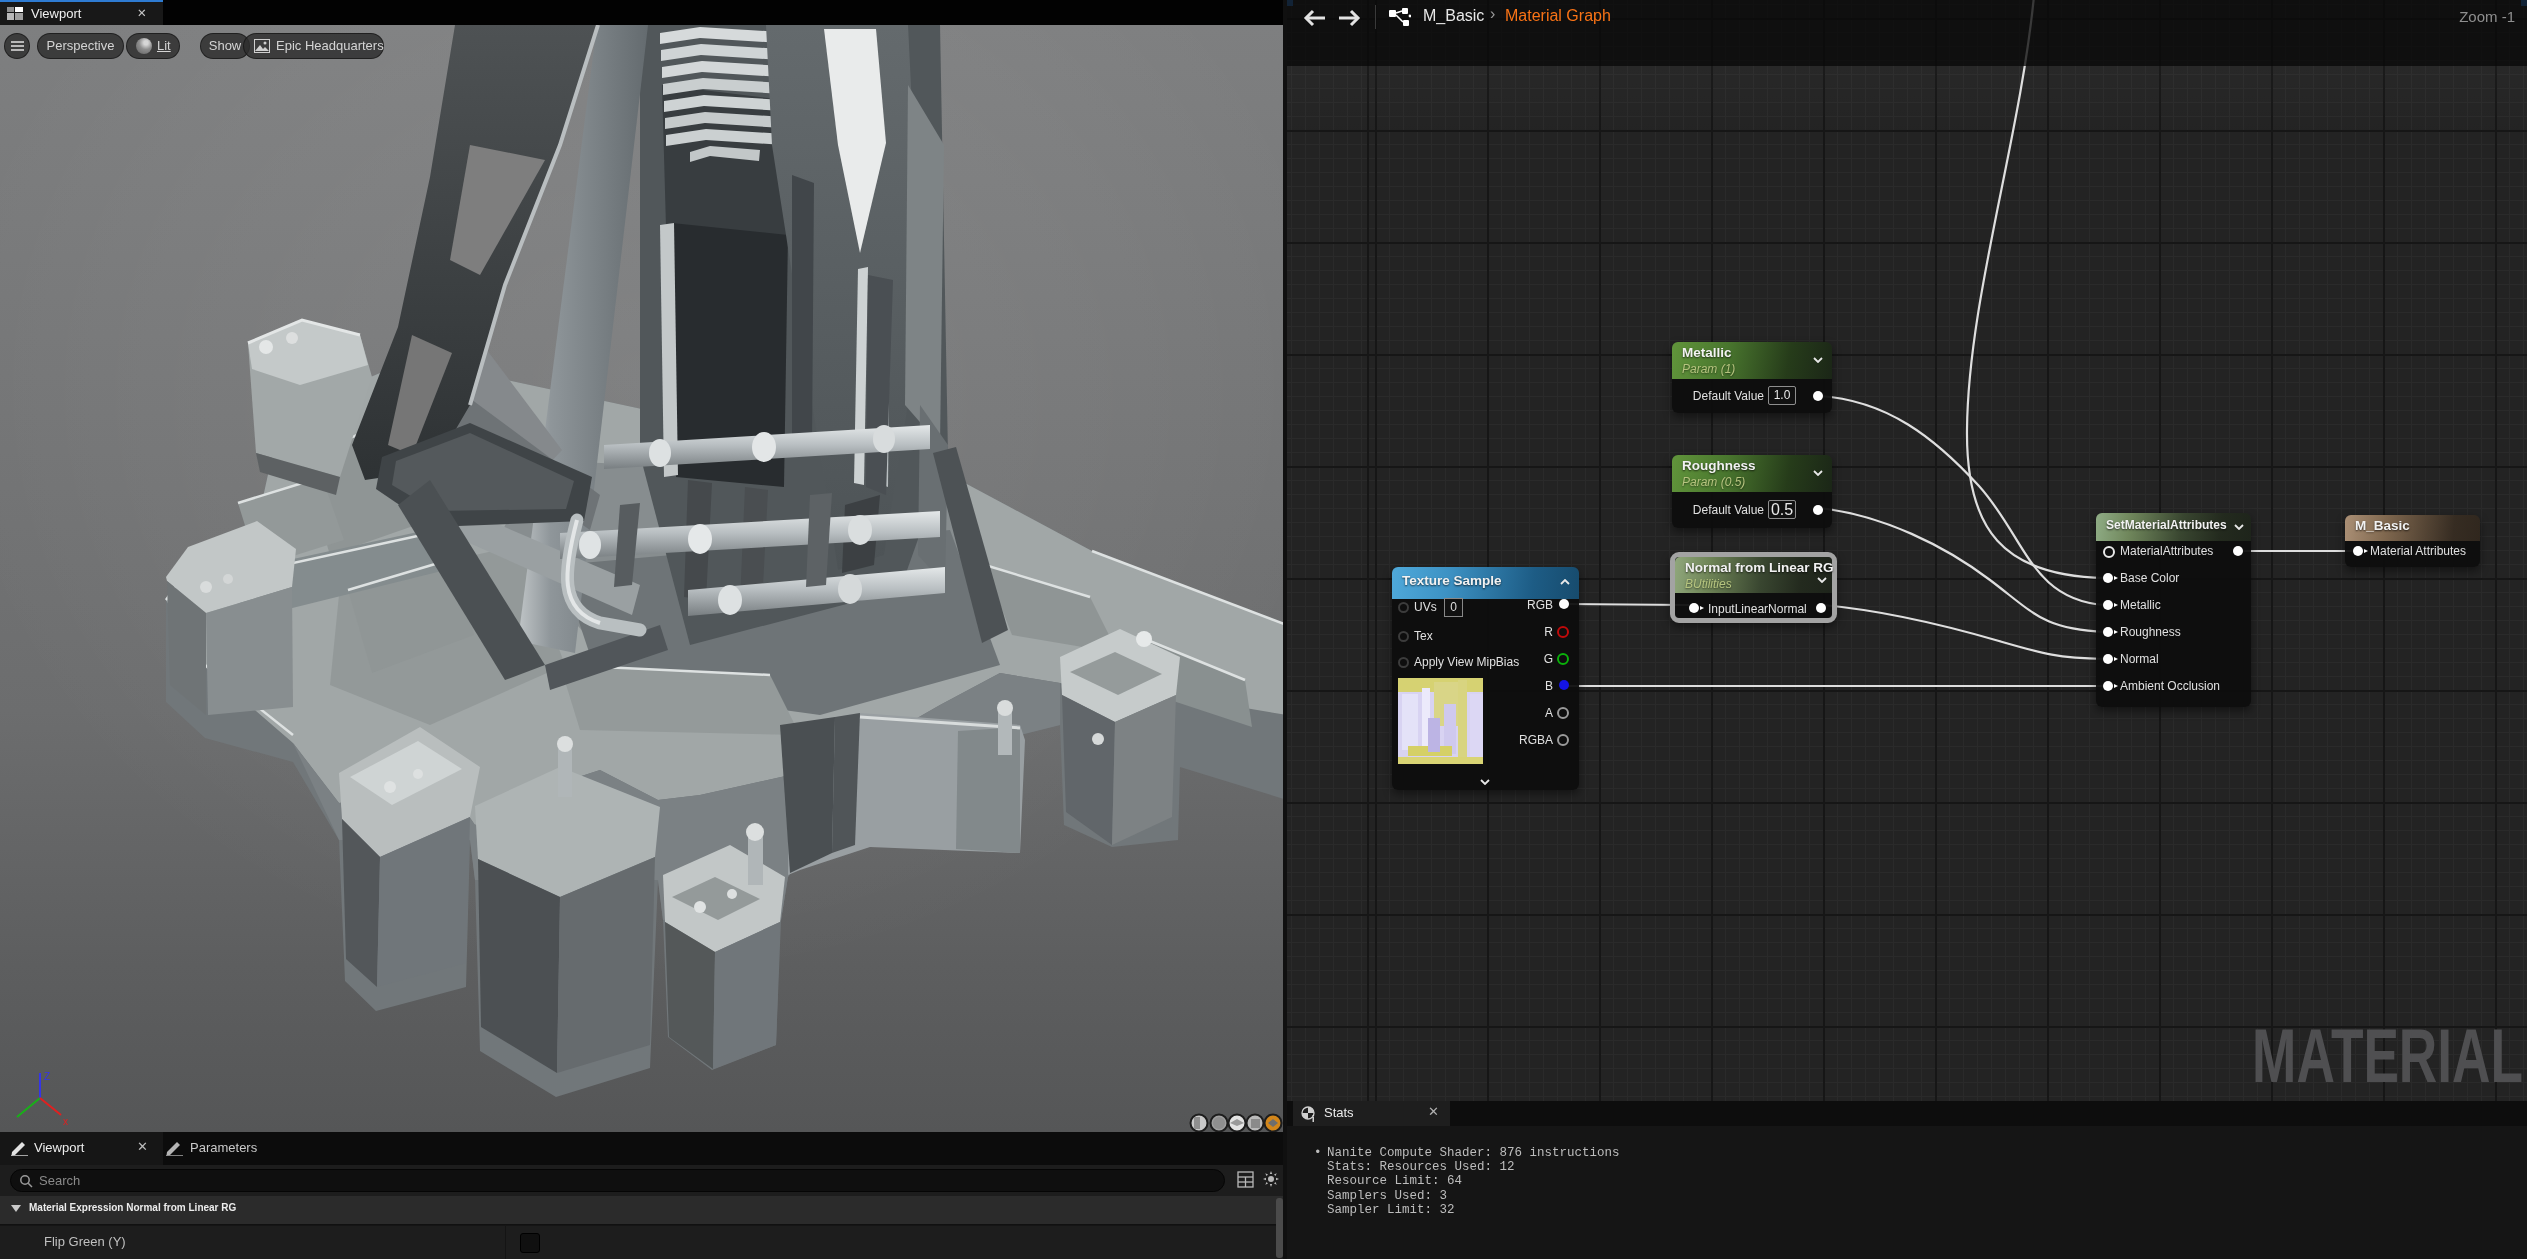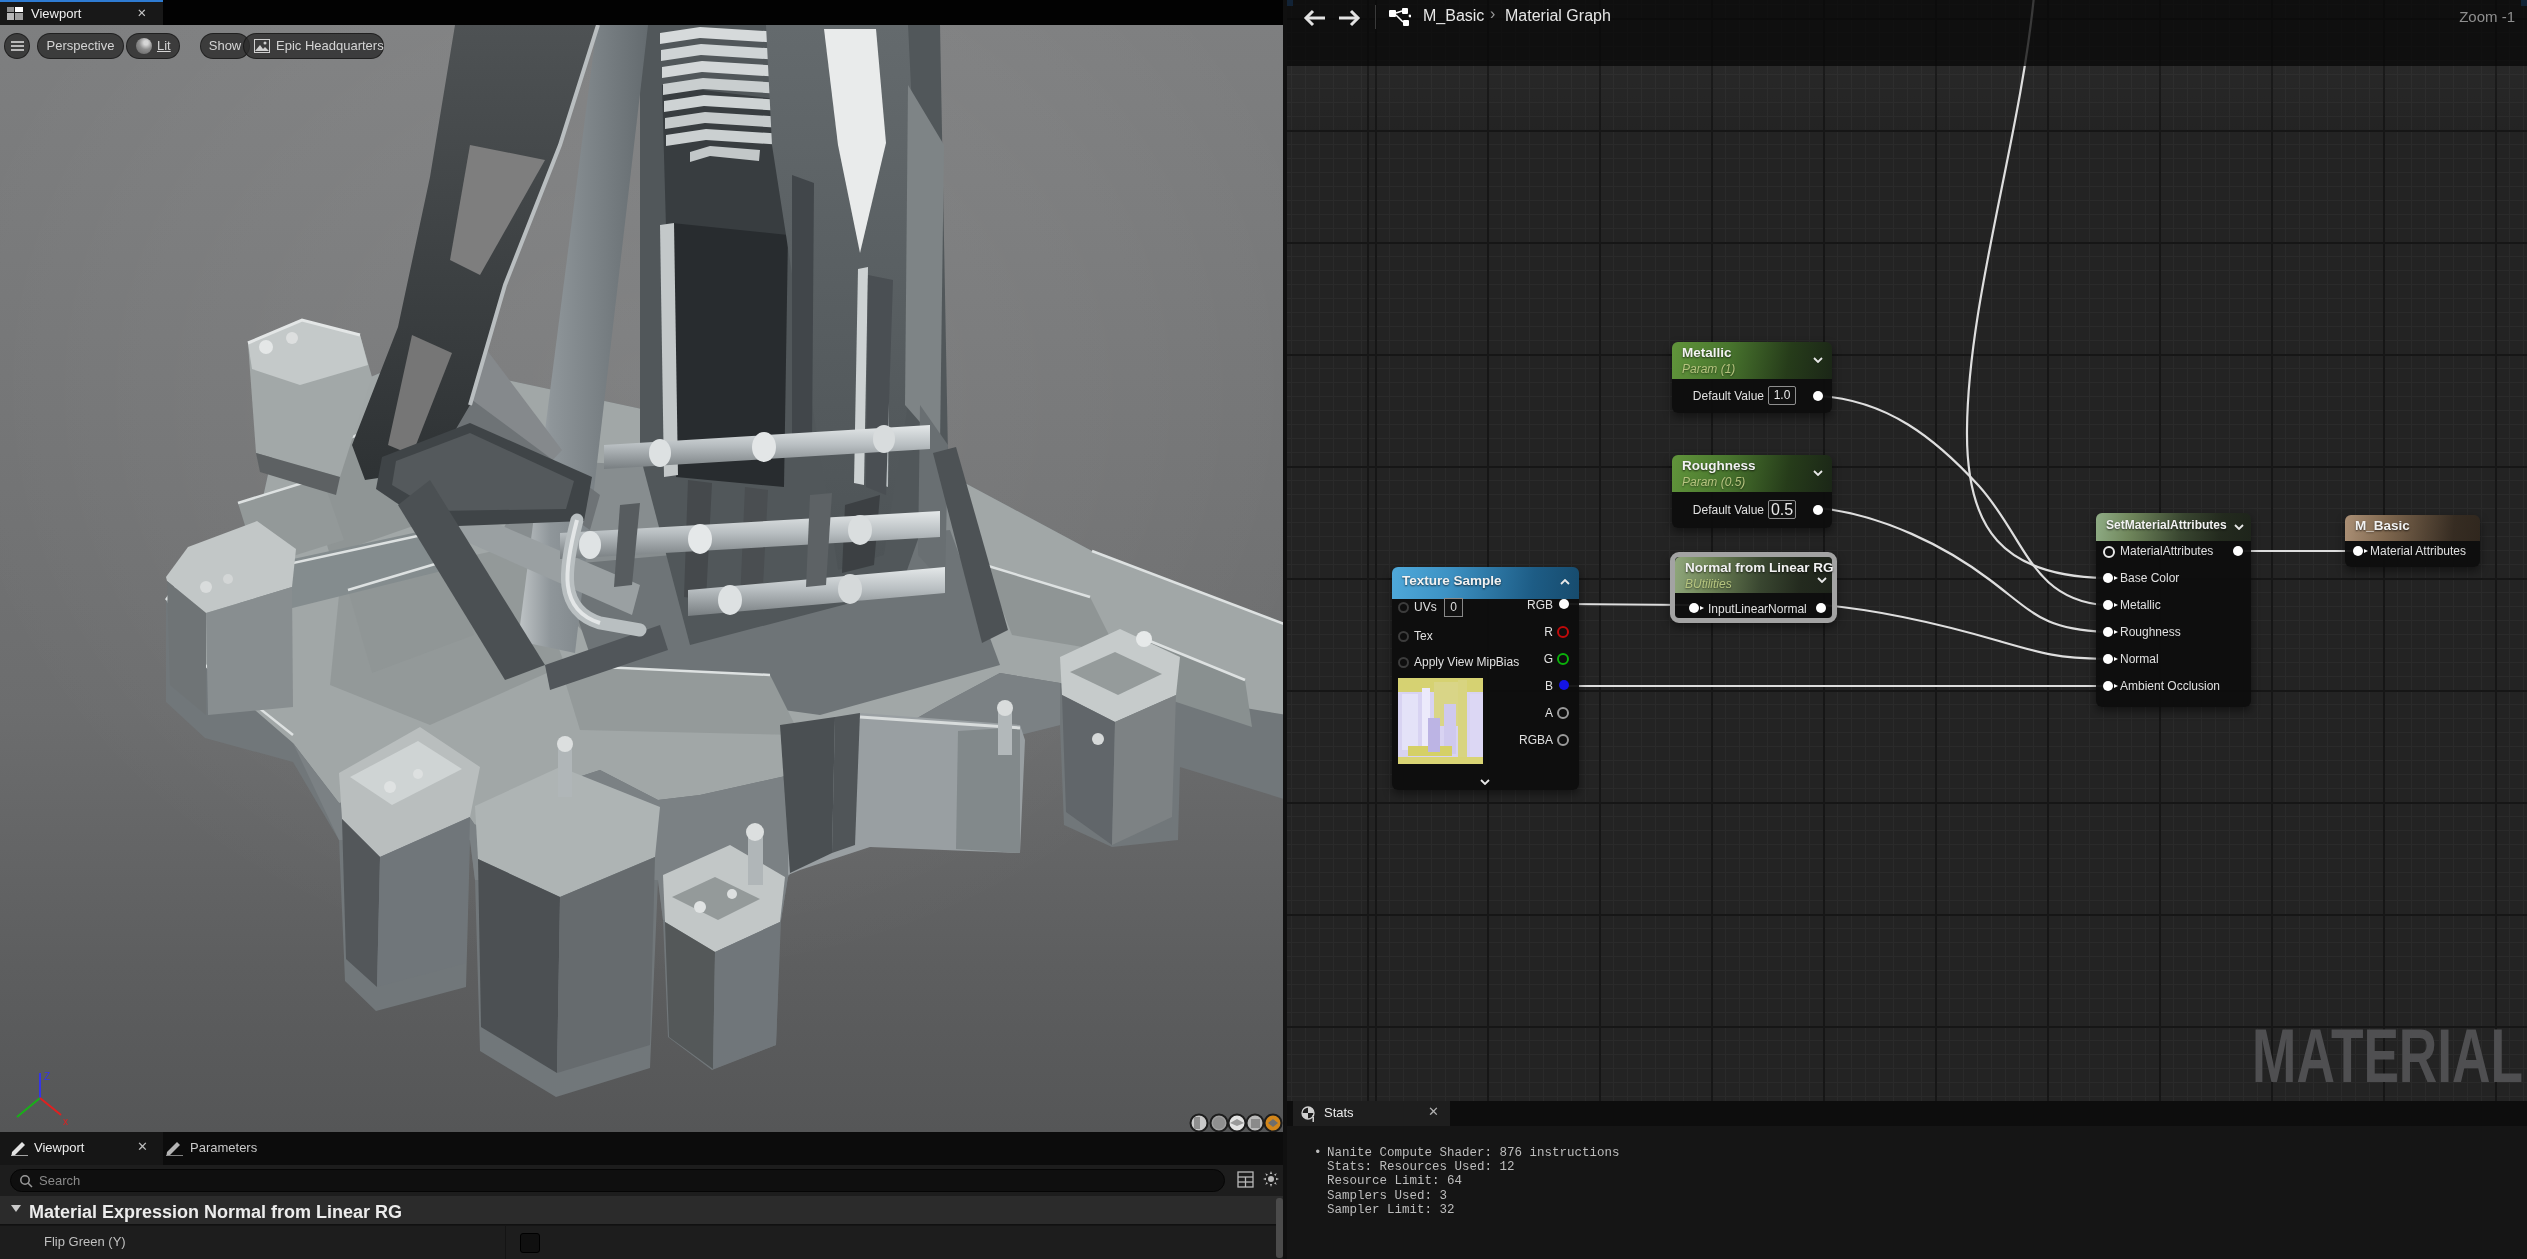--- a/index.html
+++ b/index.html
@@ -345,21 +345,21 @@
               <path d="M17 9 L14 7.8 L14 10.2 Z"></path>
               <path d="M3.3 3.3 L6 4.5 L4.5 6 Z"></path>
               <path d="M14.7 14.7 L12 13.5 L13.5 12 Z"></path>
               <path d="M14.7 3.3 L13.5 6 L12 4.5 Z"></path>
               <path d="M3.3 14.7 L4.5 12 L6 13.5 Z"></path>
             </g>
           </svg>
       </div>
       <div id="dsection" class="abs">
         <span class="abs" style="left:11px;top:9px;width:0;height:0;border-left:5px solid transparent;border-right:5px solid transparent;border-top:7px solid #c9c9c9;"></span>
-        <span class="abs" style="left:29px;top:6px;font-size:18px;font-weight:bold;color:#ececec;">Material Expression Normal from Linear RG</span>
+        <span class="abs" style="left:29px;top:6px;font-size:10px;font-weight:bold;color:#ececec;">Material Expression Normal from Linear RG</span>
       </div>
       <div id="drow" class="abs">
         <span class="abs" style="left:44px;top:8px;font-size:13px;color:#c0c0c0;">Flip Green (Y)</span>
         <div class="abs" style="left:505px;top:0;width:1px;height:33px;background:#141414;"></div>
         <div class="abs" style="left:520px;top:7px;width:18px;height:18px;background:#101010;border:1px solid #000;border-radius:3px;"></div>
       </div>
       <div class="abs" style="left:1276px;top:66px;width:7px;height:60px;background:#4b4b4b;border-radius:3px;"></div>
     </div>
   </div>
   <div class="abs" style="left:1283px;top:0;width:4px;height:1259px;background:#101010;"></div>
@@ -399,21 +399,21 @@
             <rect x="14" y="12" width="6" height="6" rx="1"></rect>
             <circle cx="21" cy="8" r="1.4"></circle>
           </g>
           <g stroke="#fff" stroke-width="1.6" fill="none">
             <path d="M7 5 L13 3"></path>
             <path d="M7 7 L14 14"></path>
           </g>
         </svg>
       <span class="abs" style="left:136px;top:7px;font-size:16px;color:#e8e8e8;">M_Basic</span>
       <span class="abs" style="left:203px;top:5px;font-size:16px;color:#9a9a9a;">›</span>
-      <span class="abs" style="left:218px;top:7px;font-size:16px;color:#e5e5e5;">Material Graph</span>
+      <span class="abs" style="left:218px;top:7px;font-size:16px;color:#f97316;">Material Graph</span>
       <span id="zoomlbl" class="abs">Zoom -1</span>
     </div>
 
     <div class="node" style="left:385px;top:342px;width:160px;height:71px;">
       <div class="nbody" style="top:37px;"></div>
       <div class="nhead" style="height:37px;background:linear-gradient(100deg,#61953b 0%,#49762e 34%,#263c1a 72%,#1b2617 100%);"></div>
       <span class="ntitle">Metallic</span>
       <span class="nsub">Param (1)</span>
       <span class="chev" style="right:9px;top:15px;">
           <svg width="10" height="6" viewBox="0 0 10 6">

